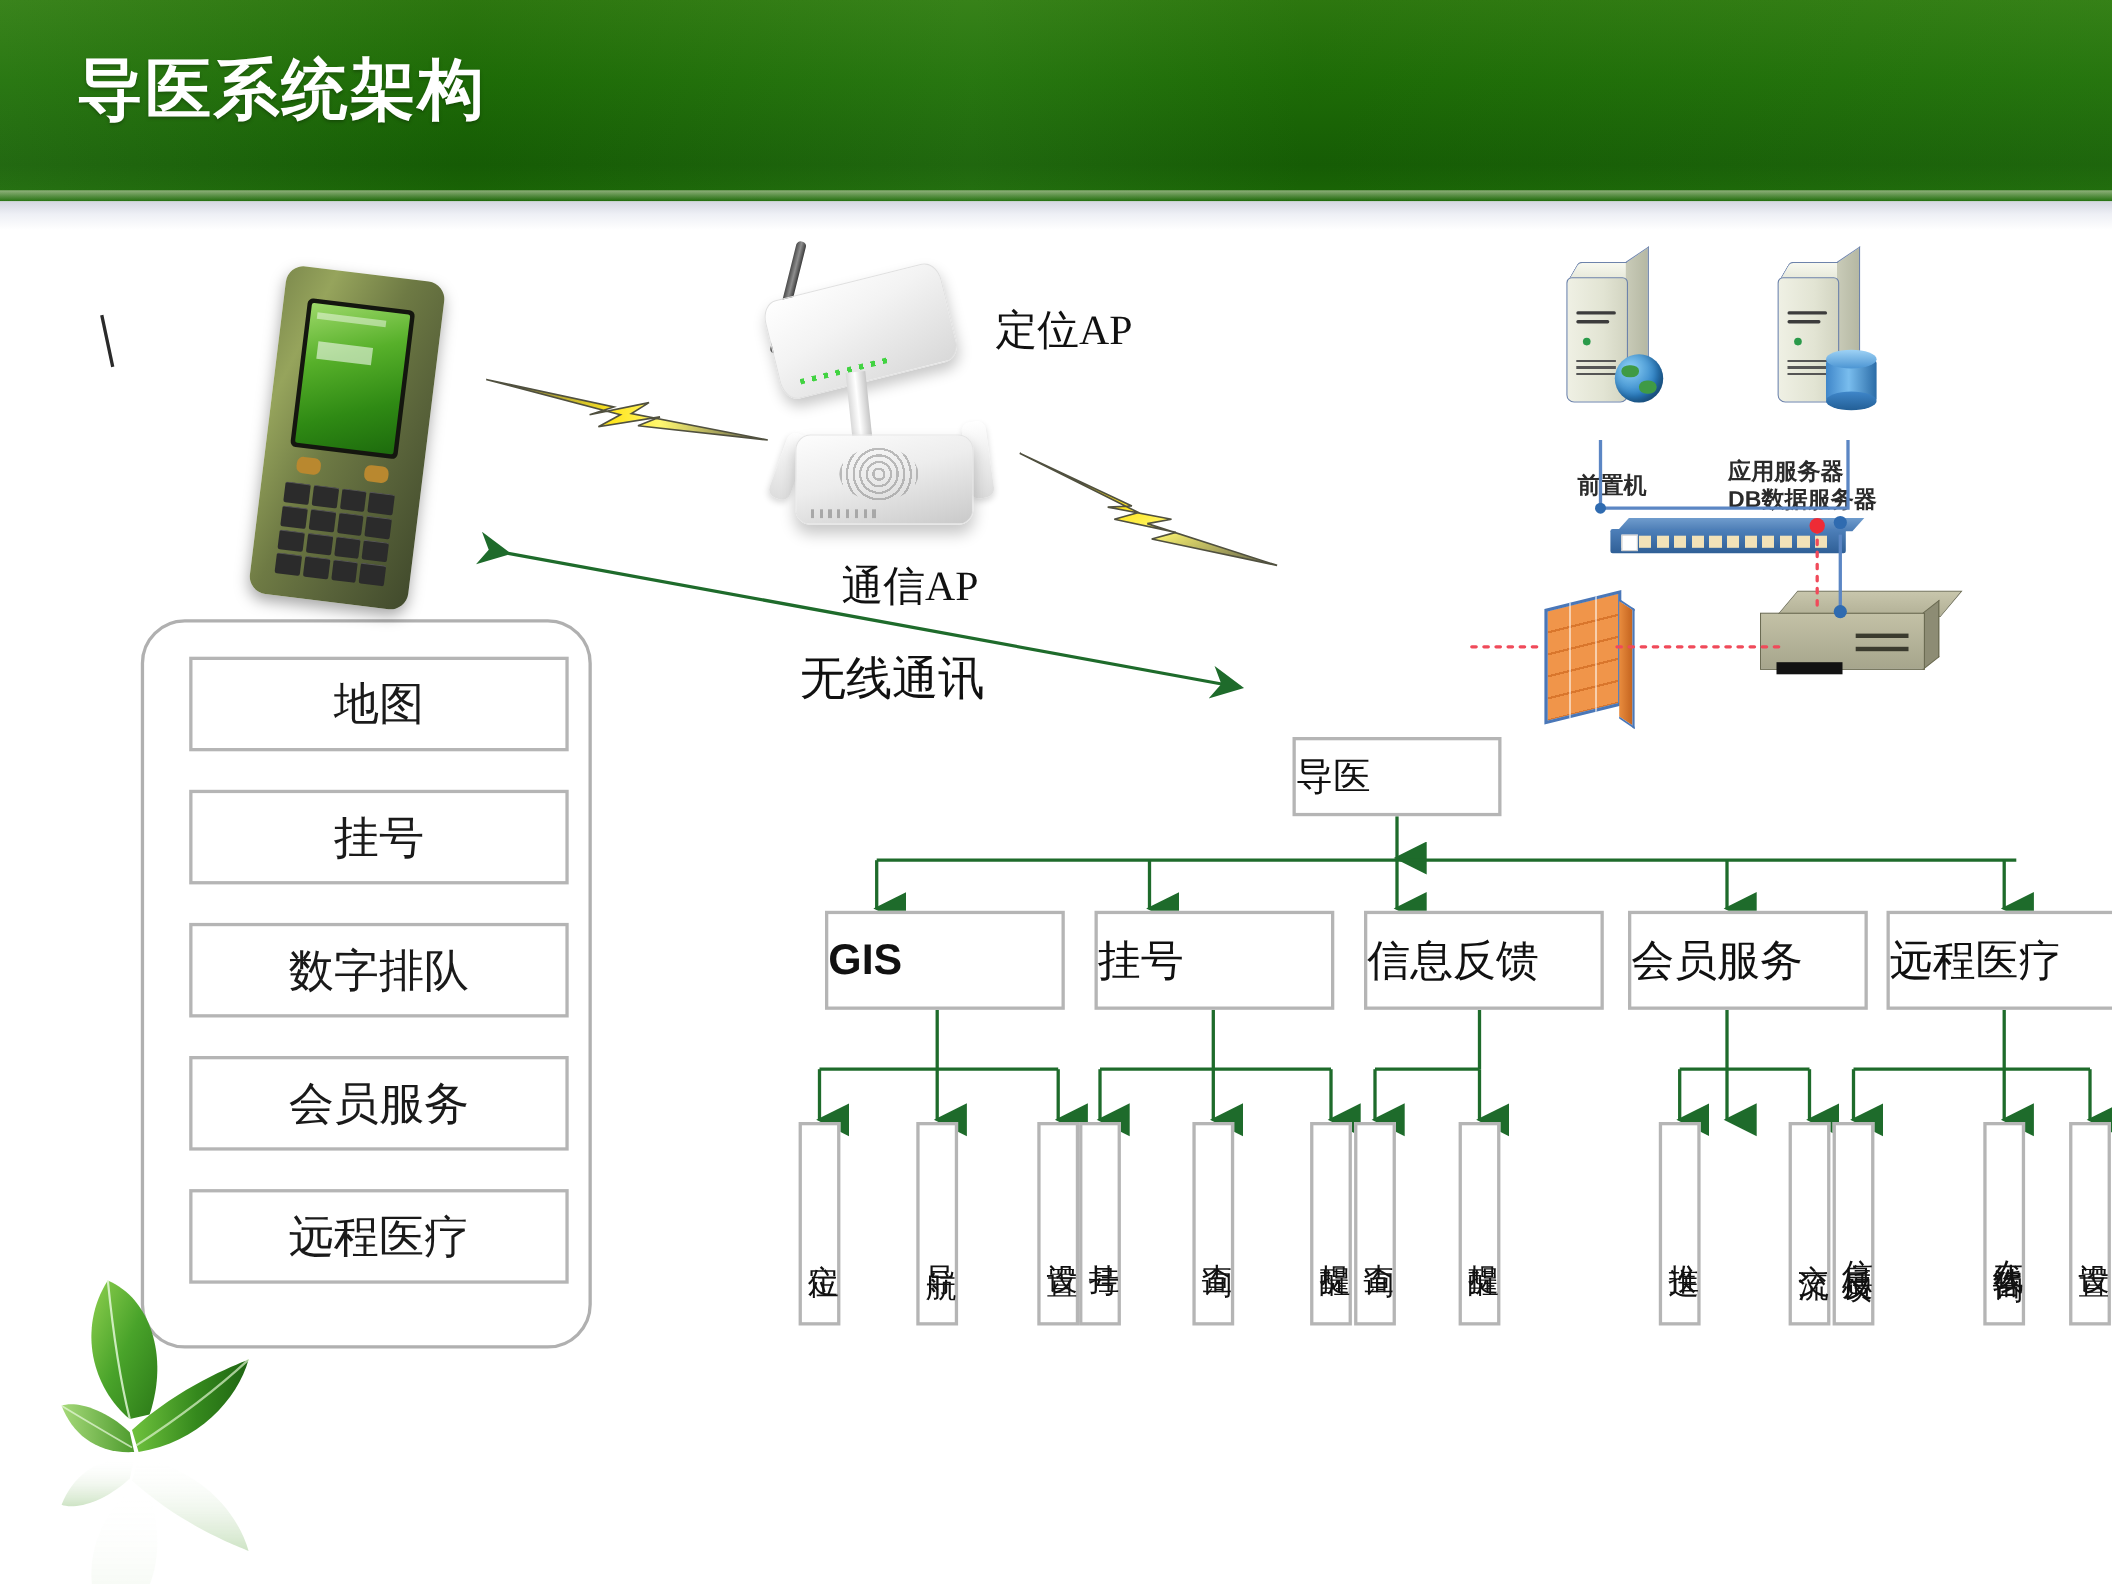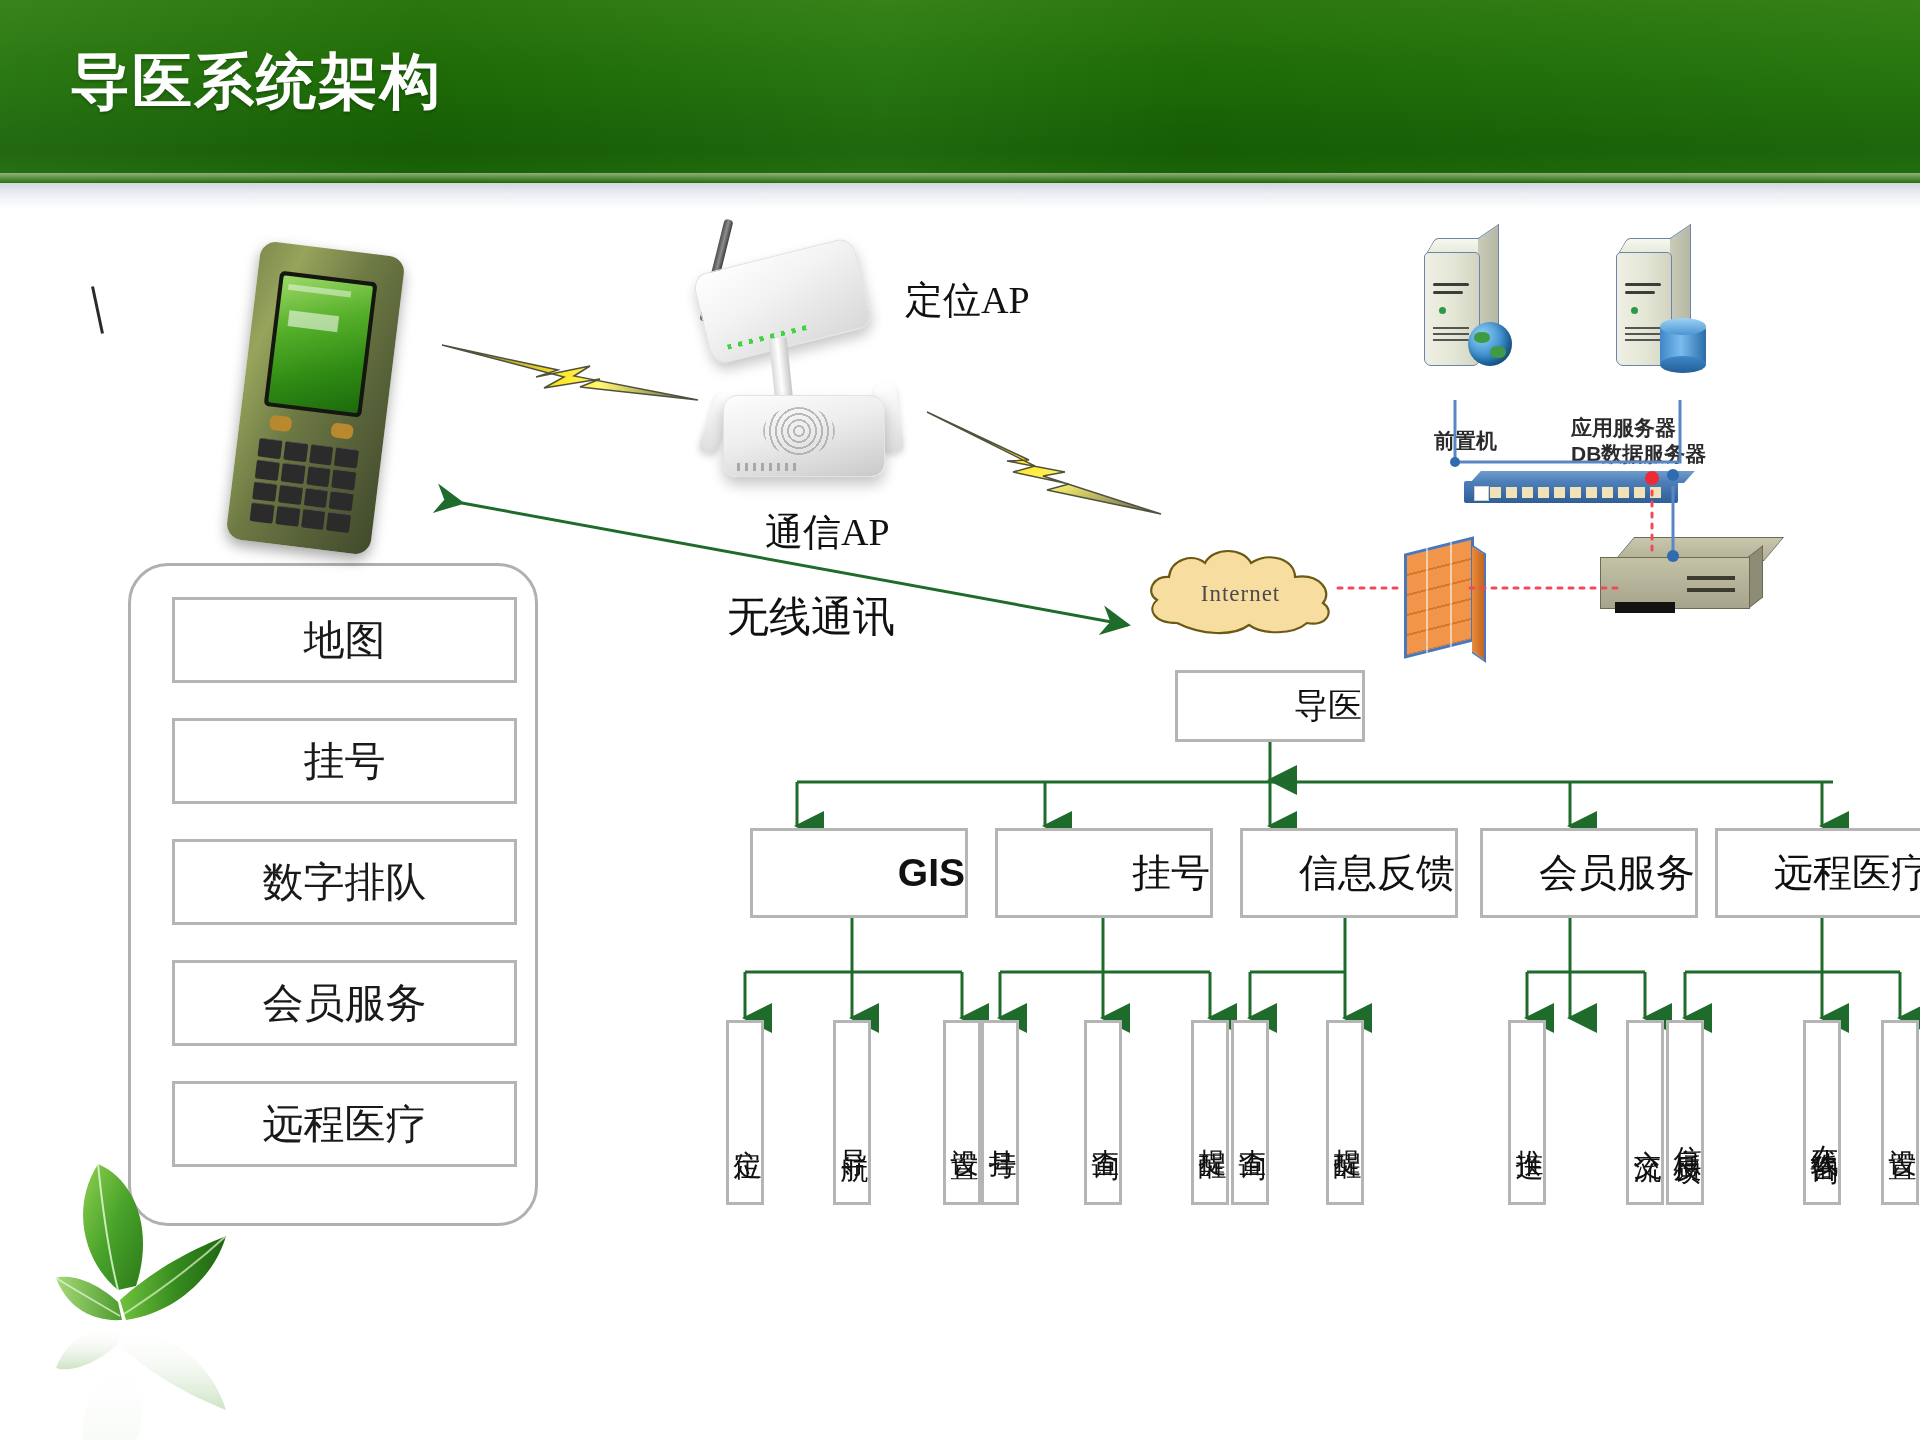--- a/index.html
+++ b/index.html
@@ -135,21 +135,21 @@
     transform:skewY(-14deg);}
   .firewall .edge{position:absolute;right:-12px;top:4px;width:12px;height:100%;background:linear-gradient(90deg,#e98c3e,#c4641f);transform:skewY(34deg);border:2px solid #4a77b8;border-left:none;}
 
   .cloud{position:absolute;left:1143px;top:545px;width:195px;height:92px;}
   .cloud svg{display:block;}
   .cloud-text{position:absolute;left:0;top:36px;width:195px;text-align:center;
     font-family:"Liberation Serif",serif;font-size:23px;color:#4b4b4b;letter-spacing:1px;}
 
   
   .node{position:absolute;border:3px solid #b5b5b5;background:#fff;box-sizing:border-box;
-    display:flex;align-items:center;justify-content:flex-end;color:#111;font-family:"Liberation Serif",serif;}
+    display:flex;align-items:center;justify-content:flex-start;color:#111;font-family:"Liberation Serif",serif;}
   .node.root{font-size:34px;}
   .node.lvl2{font-size:39px;}
   .leaf{position:absolute;border:3px solid #b5b5b5;background:#fff;box-sizing:border-box;
     width:38px;display:flex;align-items:flex-start;justify-content:center;padding-top:36px;
     font-family:"Liberation Serif",serif;font-size:28px;color:#111;
     writing-mode:vertical-rl;text-orientation:upright;letter-spacing:4px;line-height:1;}
 
   svg.overlay{position:absolute;left:0;top:0;width:1920px;height:1440px;pointer-events:none;}
 
   
@@ -307,28 +307,20 @@
       <div class="bar" style="top:30px"></div>
     </div>
   </div>
 
   <div class="firewall">
     <div class="wall"></div>
     <div class="brick"></div>
     <div class="edge"></div>
   </div>
 
-  <div class="cloud">
-    <svg width="195" height="92" viewBox="0 0 195 92">
-      <path d="M34 78 C10 78 4 64 14 55 C2 48 10 30 26 32 C28 14 50 8 62 18
-               C70 2 100 2 108 18 C126 6 152 14 152 32 C176 28 190 46 180 58
-               C192 66 184 82 164 78 C150 90 120 90 106 80 C90 92 58 90 34 78 Z" fill="#f8dda1" stroke="#6b5a14" stroke-width="2.2"></path>
-    </svg>
-    <div class="cloud-text">Internet</div>
-  </div>
 
   <svg class="overlay">
     <defs>
       <marker id="arrG" markerWidth="12" markerHeight="12" refX="9" refY="5" orient="auto">
         <path d="M0 0 L10 5 L0 10 L3 5 Z" fill="#1e6b2b"></path>
       </marker>
       <marker id="arrDown" markerWidth="12" markerHeight="12" refX="5" refY="9" orient="auto">
         <path d="M0 0 L10 0 L5 10 Z" fill="#1e6b2b"></path>
       </marker>
     </defs>

